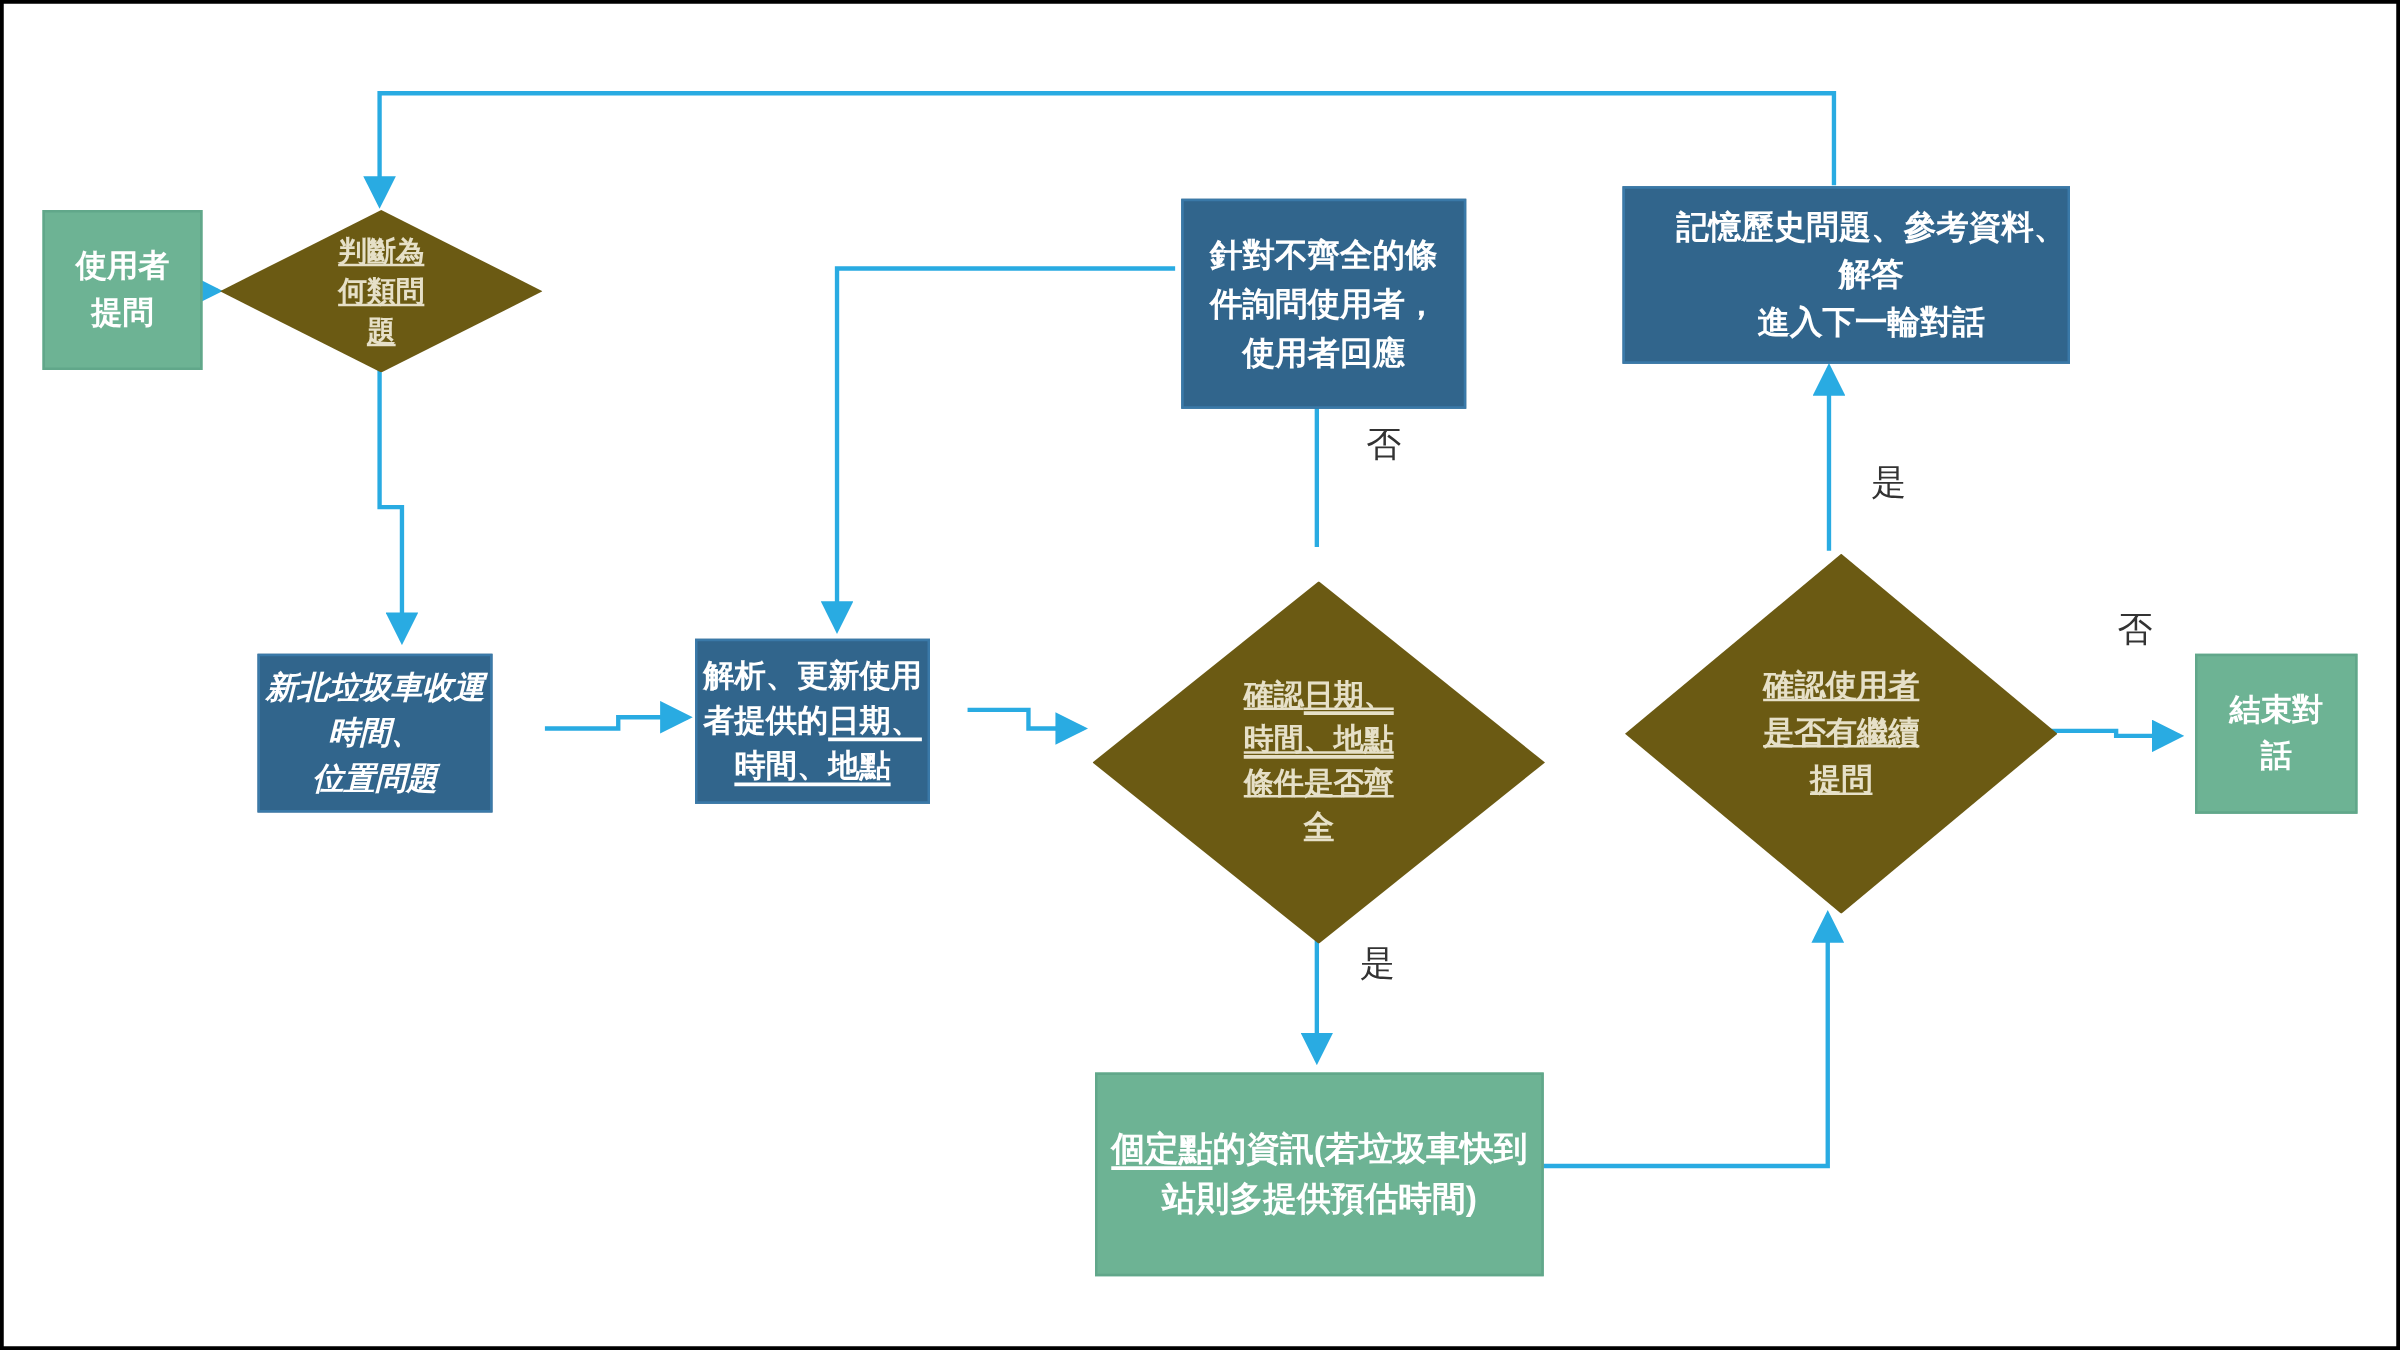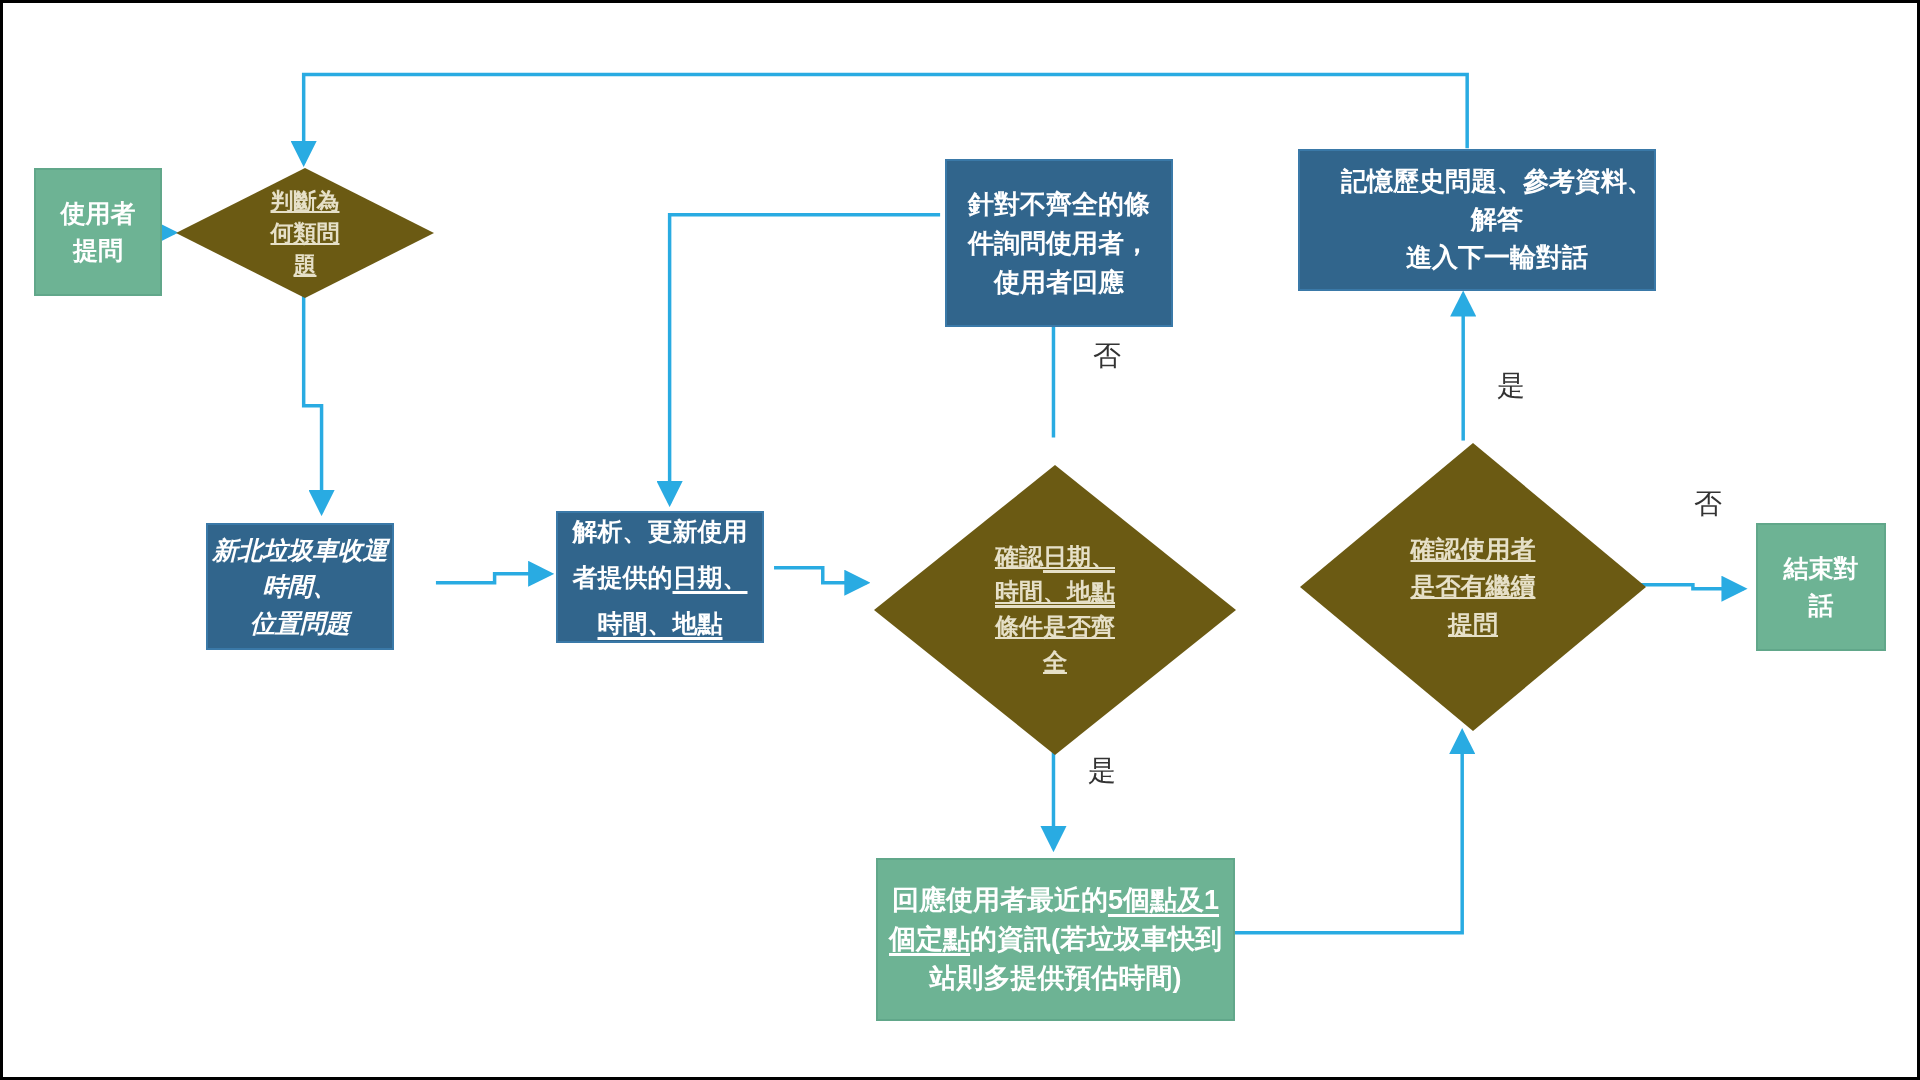--- a/index.html
+++ b/index.html
@@ -78,21 +78,21 @@
 提問</div>
 
   <div class="node decision preline" style="left:173px;top:165px;width:258px;height:130px;font-size:23px;line-height:1.4;">判斷為
 何類問
 題</div>
 
   <div class="node process preline" style="left:203px;top:520px;width:188px;height:127px;font-size:25px;line-height:1.45;font-style:italic;">新北垃圾車收運
 時間、
 位置問題</div>
 
-  <div class="node process" style="left:553px;top:508px;width:208px;height:132px;font-size:25px;line-height:1.45;justify-content:space-between;">
+  <div class="node process" style="left:553px;top:508px;width:188px;height:132px;font-size:25px;line-height:1.45;">
     <div>解析、更新使用</div>
     <div>
       <span>者提供的</span><span class="u">日期、</span>
     </div>
     <div>
       <span class="u">時間、地點</span>
     </div>
   </div>
 
   <div class="node process preline" style="left:942px;top:130px;width:228px;height:168px;font-size:26px;line-height:1.5;margin-top:26px;">針對不齊全的條
@@ -116,23 +116,20 @@
 
   <div class="node decision preline" style="left:1297px;top:440px;width:346px;height:288px;font-size:25px;line-height:1.5;">確認使用者
 是否有繼續
 提問</div>
 
   <div class="node terminal preline" style="left:1753px;top:520px;width:130px;height:128px;font-size:25px;line-height:1.5;">結束對
 話</div>
 
   <div class="node terminal" style="left:873px;top:855px;width:359px;height:163px;font-size:27px;line-height:1.45;">
     <div>
-      <span>回應使用者最近的</span><span class="u">5個點及1</span>
-    </div>
-    <div>
       <span class="u">個定點</span><span>的資訊(若垃圾車快到</span>
     </div>
     <div>站則多提供預估時間)</div>
   </div>
 
   <div class="edge-label" style="left:1104px;top:353px;font-size:28px;">否</div>
   <div class="edge-label" style="left:1099px;top:768px;font-size:28px;">是</div>
   <div class="edge-label" style="left:1508px;top:383px;font-size:28px;">是</div>
   <div class="edge-label" style="left:1705px;top:501px;font-size:28px;">否</div>
 

